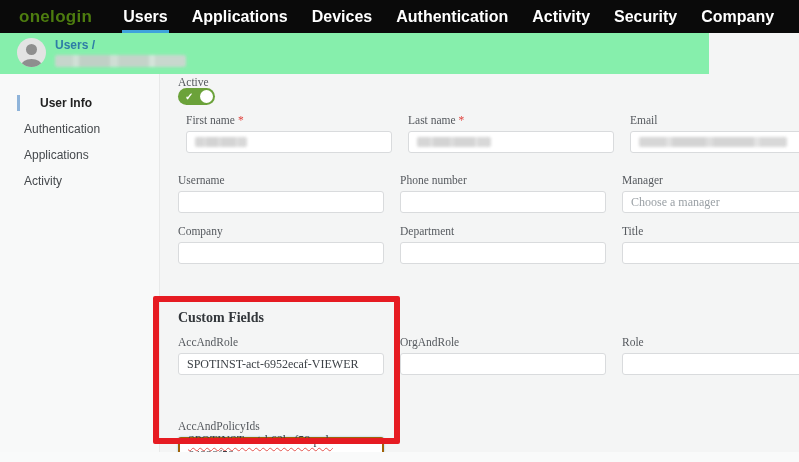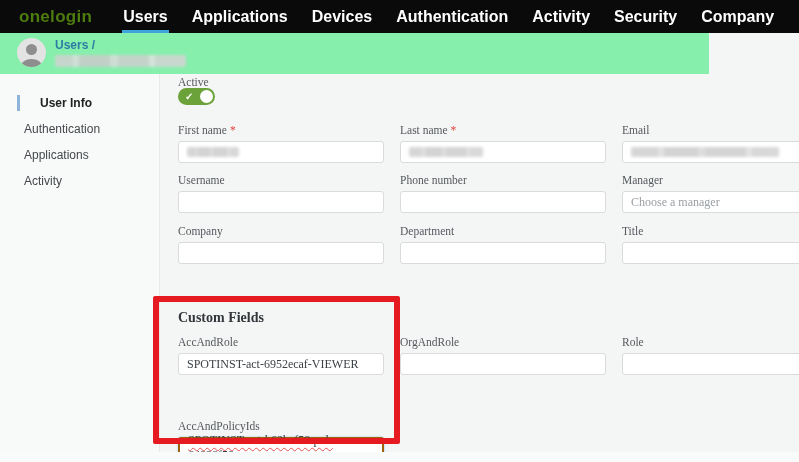--- a/index.html
+++ b/index.html
@@ -35,21 +35,21 @@
   .fblock { position:absolute; width:206px; }
   .fblock .flabel { display:block; margin-bottom:5px; }
   .fbox { width:206px; height:22px; background:#fff; border:1px solid #d9dbdd; border-radius:3px; display:flex; align-items:center; padding:0 8px; font-size:12px; color:#3c4146; cursor:text; }
   .fbox.focused { border:2px solid #a16207; box-shadow:0 0 2px rgba(124,189,230,.9); }
   .placeholder { color:#9aa0a5; }
   .squiggle { text-decoration-line:underline; text-decoration-style:wavy; text-decoration-color:#e25550; text-decoration-thickness:1px; text-underline-offset:3px; }
   .val-blur { height:10px; border-radius:2px; filter:blur(1.4px); opacity:.9;
     background:linear-gradient(90deg,#d2d2d2 0 18%,#dedede 18% 22%,#cfcfcf 22% 45%,#dadada 45% 50%,#d0d0d0 50% 78%,#e0e0e0 78% 82%,#d4d4d4 82% 100%); }
 
   .col1 { left:18px; } .col2 { left:240px; } .col3 { left:462px; }
-  .row1 { top:50px; } .row2 { top:100px; } .row3 { top:151px; }
+  .row1 { top:40px;margin-left:8px; } .row2 { top:100px; } .row3 { top:151px; }
   .rowC { top:262px; } .rowC2 { top:314px;margin-top:32px; }
 
   .active-label { position:absolute; left:18px; top:2px; font-size:11.5px; color:#55595e; }
   .toggle { position:absolute; left:18px; top:14px; width:37px; height:17px; border-radius:9px; background:#6ba23a; cursor:pointer; }
   .toggle .knob { position:absolute; right:2px; top:2px; width:13px; height:13px; border-radius:50%; background:#fff; }
   .toggle .check { position:absolute; left:7px; top:0; color:#fff; font-size:10px; line-height:17px; font-weight:700; }
 
   .cf-heading { position:absolute; left:18px; top:236px; font-size:14px; font-weight:700; color:#33373b; }
 
   .highlight-box { position:absolute; left:153px; top:296px; width:247px; height:148px; border:6px solid #e61b22; border-radius:2px; z-index:6; pointer-events:none; }

